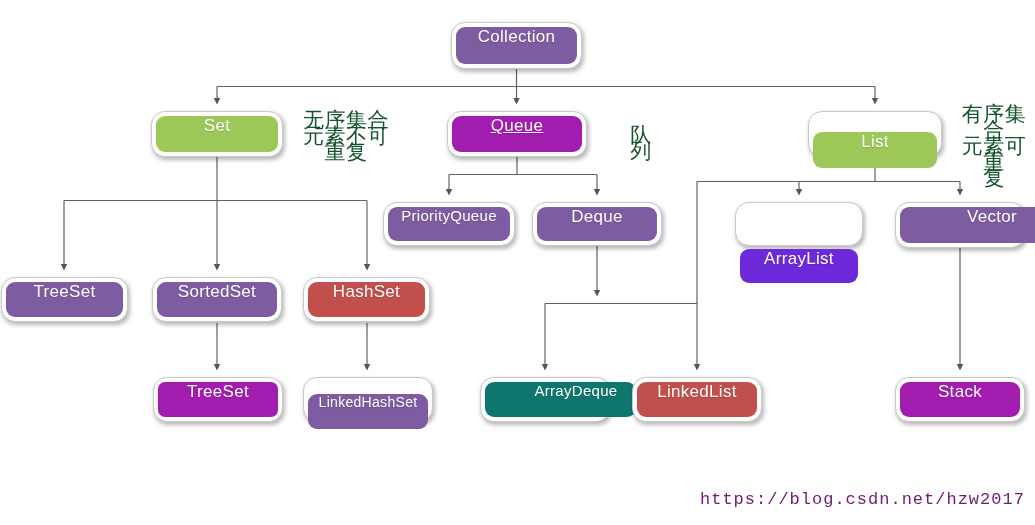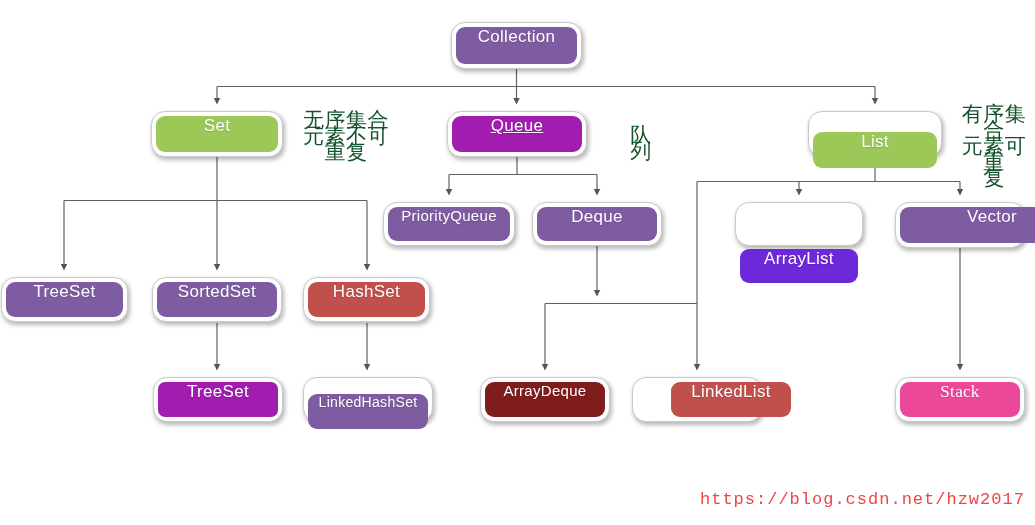--- a/index.html
+++ b/index.html
@@ -41,21 +41,21 @@
     white-space:pre-line;
   }
   .watermark{
     position:absolute;
     left:700px;top:490px;
     width:320px;
     text-align:right;
     font-family:"Liberation Mono","DejaVu Sans Mono",monospace;
     font-size:17px;
     letter-spacing:1px;
-    color:#ef4444;
+    color:#701a75;
     user-select:none;
   }
 </style>
 </head>
 <body>
 
 <div id="stage">
 
   <svg id="wires" viewBox="0 0 1035 525">
     <defs>
@@ -161,31 +161,31 @@
     <div class="inner" style="background: #a21caf; border-radius: 7px;">
         <span>TreeSet</span>
       </div>
   </div>
   <div class="node xsmall" style="left:303px;top:377px;width:130px;height:45px">
     <div class="inner" style="background: rgb(125, 92, 161);">
         <span>LinkedHashSet</span>
       </div>
   </div>
   <div class="node small" style="left:480px;top:377px;width:130px;height:45px">
-    <div class="inner" style="background: #7f1d1d;">
+    <div class="inner" style="background: #0f766e; padding-left: 31px;">
         <span>ArrayDeque</span>
       </div>
   </div>
   <div class="node" style="left:632px;top:377px;width:130px;height:45px">
-    <div class="inner" style="background: rgb(193, 79, 75); margin-left: 34px;">
+    <div class="inner" style="background: rgb(193, 79, 75);">
         <span>LinkedList</span>
       </div>
   </div>
   <div class="node" style="left:895px;top:377px;width:130px;height:45px">
-    <div class="inner" style="background: #ec4899; font-family: Liberation Serif, serif;">
+    <div class="inner" style="background: #a21caf;">
         <span>Stack</span>
       </div>
   </div>
 
   <div class="note" style="left:296px;top:112px;width:100px">无序集合
 元素不可重复</div>
   <div class="note" style="left:623px;top:127px;width:36px">队列</div>
   <div class="note" style="left:958px;top:106px;width:72px">有序集合
 元素可重
 复</div>

